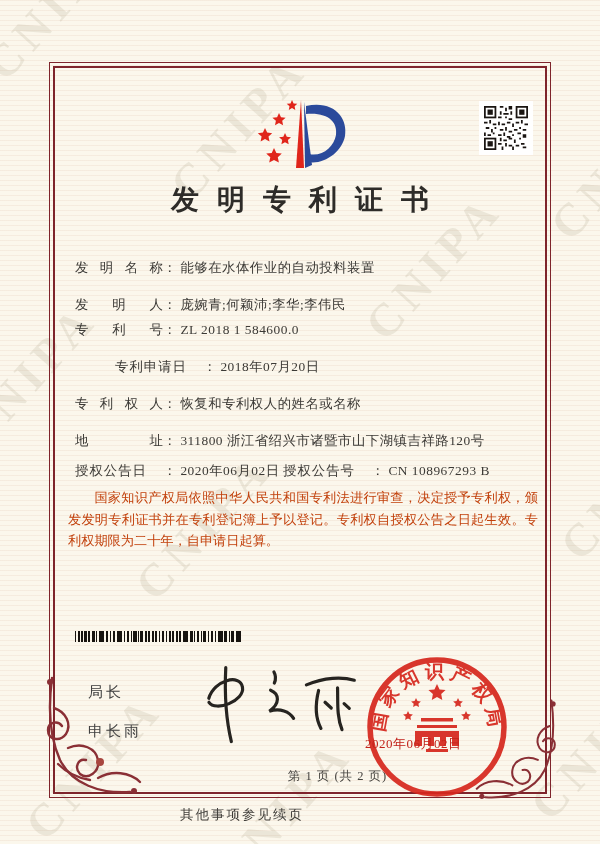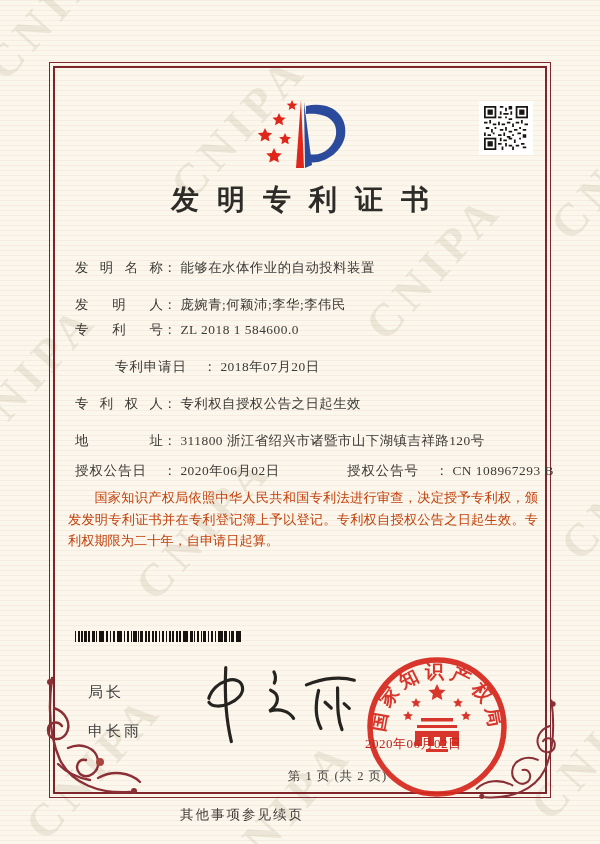--- a/index.html
+++ b/index.html
@@ -17,21 +17,21 @@
   .frame-inner{position:absolute;inset:3px;border:2px solid #7e242b;}
   .abs{position:absolute;z-index:3;}
   .certno{left:74px;top:95px;font-size:12.5px;letter-spacing:2.5px;color:#44423e;}
   .title{left:0;top:181px;width:600px;text-align:center;font-size:28px;font-weight:bold;
          letter-spacing:18px;padding-left:18px;box-sizing:border-box;color:#2e2c29;}
   .row{left:75px;height:20px;font-size:13.4px;color:#3c3a36;white-space:nowrap;}
   .lbl{display:inline-block;width:88px;text-align:justify;text-align-last:justify;
        vertical-align:top;}
   .lbl5{display:inline-block;width:88px;vertical-align:top;letter-spacing:1px;}
   .val{margin-left:4px;letter-spacing:0.5px;}
-  .pair2{margin-left:64px;}
+  .pair2{}
   .legal{left:68px;top:487px;width:470px;font-size:13.2px;line-height:1.64;
          color:#c2410c;text-align:justify;}
   .legal p{margin:0;text-indent:2em;}
   .barcode{left:75px;top:631px;width:166px;height:11px;
     background-image:
       repeating-linear-gradient(90deg,#17130f 0 1.5px,transparent 1.5px 3.5px),
       repeating-linear-gradient(90deg,#17130f 0 1px,transparent 1px 6.5px),
       repeating-linear-gradient(90deg,transparent 0 9px,#17130f 9px 11.5px,transparent 11.5px 17px);}
   .director{left:88px;font-size:15px;color:#404040;letter-spacing:3px;}
   .qrpad{left:479px;top:101px;width:54px;height:54px;background:#fff;}
@@ -137,21 +137,21 @@
   <div class="abs row" style="top:296px;">
     <span class="lbl">发明人</span><span>：</span><span class="val">庞婉青;何颖沛;李华;李伟民</span>
   </div>
   <div class="abs row" style="top:321px;">
     <span class="lbl">专利号</span><span>：</span><span class="val">ZL 2018 1 584600.0</span>
   </div>
   <div class="abs row" style="top:358px;margin-left:40px;">
     <span class="lbl5">专利申请日</span><span>：</span><span class="val">2018年07月20日</span>
   </div>
   <div class="abs row" style="top:395px;">
-    <span class="lbl">专利权人</span><span>：</span><span class="val">专利权自授权公告之日起生效</span>
+    <span class="lbl">专利权人</span><span>：</span><span class="val">恢复和专利权人的姓名或名称</span>
   </div>
   <div class="abs row" style="top:432px;">
     <span class="lbl">地址</span><span>：</span><span class="val">311800 浙江省绍兴市诸暨市山下湖镇吉祥路120号</span>
   </div>
   <div class="abs row" style="top:462px;">
     <span class="lbl5">授权公告日</span><span>：</span><span class="val">2020年06月02日</span>
     <span class="pair2"><span class="lbl5">授权公告号</span><span>：</span><span class="val">CN 108967293 B</span></span>
   </div>
 
   <div class="abs legal">

